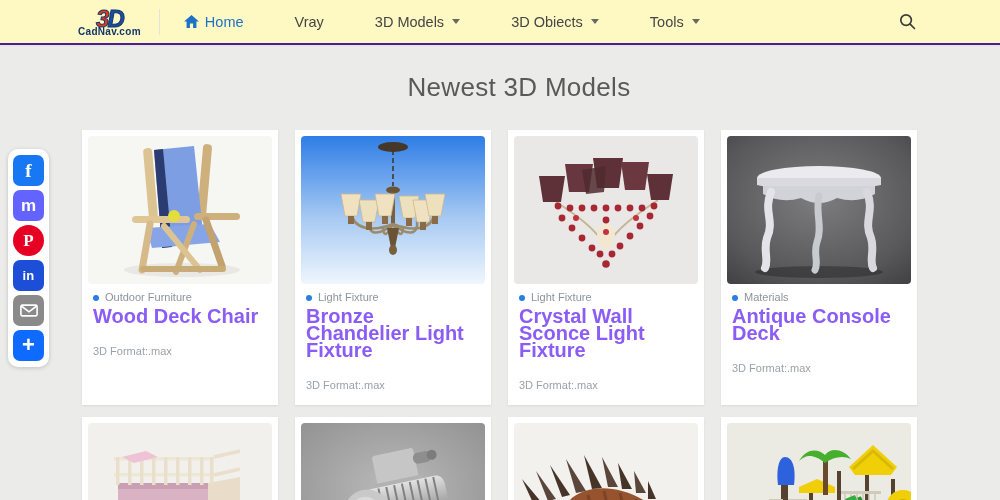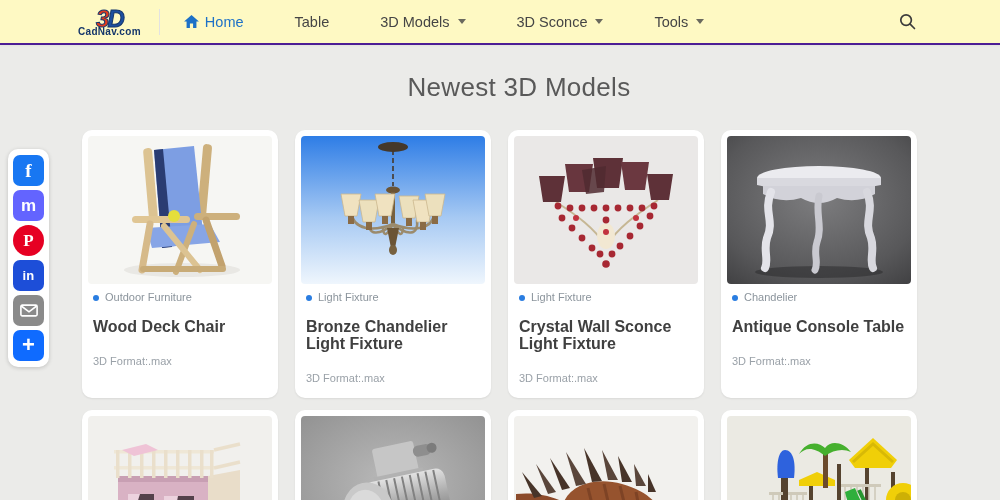--- a/index.html
+++ b/index.html
@@ -20,27 +20,27 @@
   .nav-item.active { color:#1d71c7; }
   .nav-ico { display:flex; align-items:center; }
   .caret { display:inline-block; width:0; height:0; border-left:4px solid transparent; border-right:4px solid transparent; border-top:5px solid currentColor; margin-left:2px; opacity:.8; }
   .search-btn { margin-left:auto; display:flex; align-items:center; justify-content:center; width:30px; height:30px; cursor:pointer; }
 
   
   .page-heading { text-align:center; font-size:26px; font-weight:400; color:#595959; padding-top:27px; letter-spacing:.3px;padding-left:38px; }
 
   
   .models-grid { width:836px; margin:27px auto 0; display:grid; grid-template-columns:repeat(4,196px); column-gap:17px; row-gap:12px; }
-  .card { background:#fff; border-radius:10px; box-shadow:0 1px 2px rgba(0,0,0,.08); padding:6px; cursor:pointer; }
+  .card { background:#fff; border-radius:0; box-shadow:0 1px 2px rgba(0,0,0,.08); padding:6px; cursor:pointer; }
   .card-img { width:100%; height:148px; border-radius:4px; overflow:hidden; }
   .card-img svg { display:block; width:100%; height:100%; }
   .card-body { padding:7px 4px 7px 5px; }
   .card-cat { display:flex; align-items:center; gap:6px; font-size:11px; color:#8b949c; line-height:13px; }
   .dot { width:6px; height:6px; border-radius:50%; background:#2a7de1; flex:0 0 auto; }
-  .card-title { font-size:16px; line-height:17px; color:#404040; font-weight:700; margin:14px 0 5px; }
+  .card-title { font-size:20px; line-height:17px; color:#8b5cf6; font-weight:700; margin:4px 0 5px; }
   .card-format { font-size:11px; color:#9aa1a8; line-height:13px;margin-top:20px; }
 
   
   .social-bar { position:fixed; left:8px; top:149px; background:#fff; border-radius:10px; padding:6px 5px; display:flex; flex-direction:column; gap:4px; box-shadow:0 1px 4px rgba(0,0,0,.18); z-index:20; }
   .soc { width:31px; height:31px; border-radius:7px; color:#fff; display:flex; align-items:center; justify-content:center; cursor:pointer; }
   .soc-pinterest { border-radius:50%; }
   .soc-glyph { font-weight:700; line-height:1; }
   .g-facebook { font-size:19px; font-family:"Liberation Serif", serif; }
   .g-mastodon { font-size:17px; }
   .g-pinterest { font-size:17px; font-family:"Liberation Serif", serif; }
@@ -60,28 +60,28 @@
     <nav class="main-nav">
         <a class="nav-item active">
           <span class="nav-ico">
             <svg width="15" height="13" viewBox="0 0 16 14">
               <path d="M8 0 L16 7 H13.3 V14 H9.7 V9.2 H6.3 V14 H2.7 V7 H0 Z" fill="currentColor"></path>
             </svg>
           </span>
           <span>Home</span>
         </a>
         <a class="nav-item">
-          <span>Table</span>
+          <span>Vray</span>
         </a>
         <a class="nav-item">
           <span>3D Models</span>
           <span class="caret"></span>
         </a>
         <a class="nav-item">
-          <span>3D Sconce</span>
+          <span>3D Obiects</span>
           <span class="caret"></span>
         </a>
         <a class="nav-item">
           <span>Tools</span>
           <span class="caret"></span>
         </a>
       </nav>
     <div class="search-btn">
       <svg width="17" height="17" viewBox="0 0 18 18">
           <circle cx="7.5" cy="7.5" r="5.6" fill="none" stroke="#3b3b3b" stroke-width="1.8"></circle>
@@ -260,23 +260,23 @@
 <path d="M36 42 L160 42 L160 49 Q98 62 36 49 Z" fill="#d9d9df"></path>
 <path d="M42 50 L154 50 L154 58 Q136 68 116 62 Q98 72 80 62 Q60 68 42 58 Z" fill="#d2d2d9"></path>
 <path d="M50 56 C42 76 54 84 46 102 C42 114 48 124 44 132" stroke="#e3e3e9" stroke-width="8" fill="none" stroke-linecap="round"></path>
 <path d="M146 56 C154 76 142 84 150 102 C154 114 148 124 152 132" stroke="#d8d8de" stroke-width="8" fill="none" stroke-linecap="round"></path>
 <path d="M98 60 C94 78 102 90 96 106 C92 118 98 126 94 134" stroke="#c9c9d0" stroke-width="7" fill="none" stroke-linecap="round"></path>
         </svg>
       </div>
     <div class="card-body">
       <div class="card-cat">
         <span class="dot"></span>
-        <span class="cat-label">Chandelier</span>
-      </div>
-      <h3 class="card-title">Antique Console Table</h3>
+        <span class="cat-label">Materials</span>
+      </div>
+      <h3 class="card-title">Antique Console Deck</h3>
       <div class="card-format">3D Format:.max</div>
     </div>
   </article>
     <article class="card">
     <div class="card-img">
         <svg viewBox="0 0 196 148" preserveAspectRatio="xMidYMid slice">
 <rect width="196" height="148" fill="#f1f0ed"></rect>
           <ellipse cx="98" cy="138" rx="80" ry="7" fill="#e4e3df"></ellipse>
 <polygon points="126,60 158,54 158,126 126,136" fill="#e9ddc9"></polygon>
 <rect x="36" y="64" width="90" height="72" fill="#d9b2c4"></rect>

